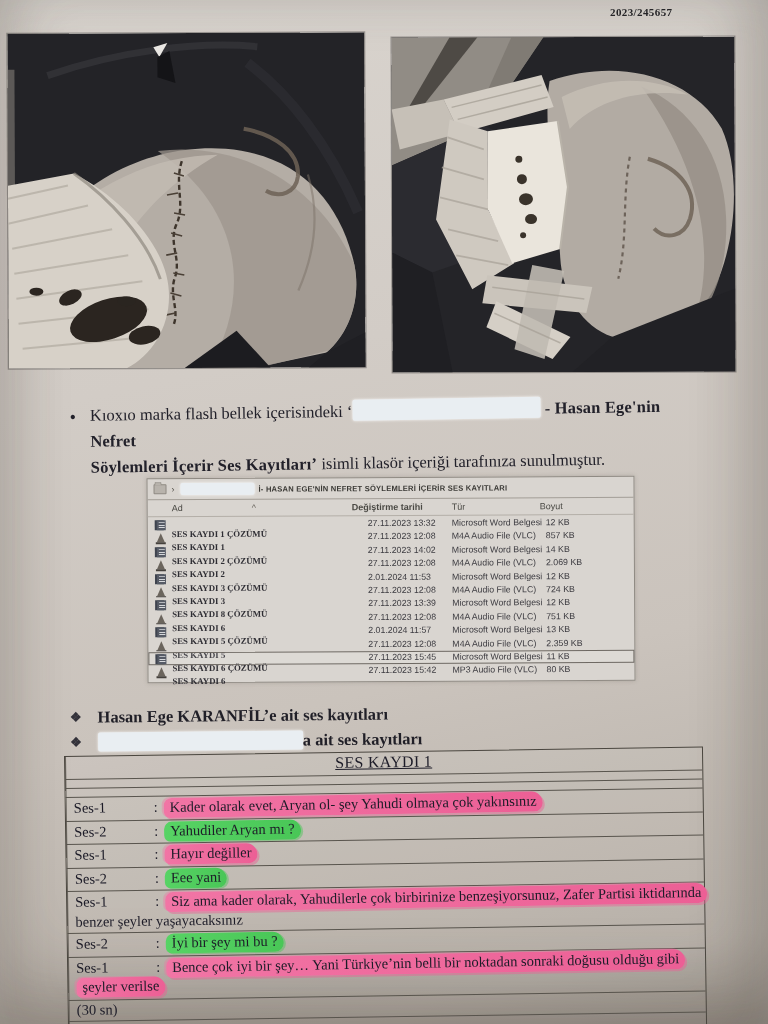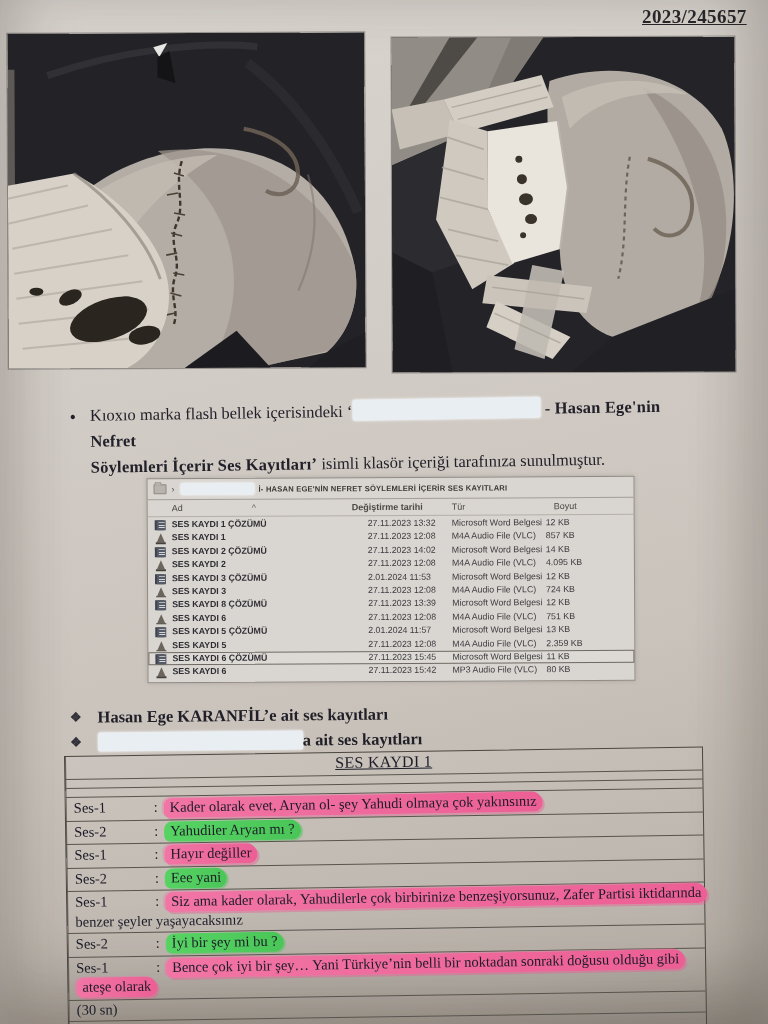--- a/index.html
+++ b/index.html
@@ -12,22 +12,22 @@
     position:relative;width:768px;height:1024px;
     background:linear-gradient(168deg,#d9d4ce 0%,#d2ccc6 35%,#cac3bc 65%,#b7b0a8 92%,#a59e96 100%);
     box-shadow: inset 0 -45px 70px rgba(60,50,40,.22),
                 inset -28px 0 55px rgba(60,50,40,.14),
                 inset 24px 0 45px rgba(80,70,60,.10),
                 inset 0 18px 30px rgba(255,255,255,.18);
   }
 
   
   .docnum{
-    position:absolute;left:642px;top:6px;
-    font-size:19px;font-weight:bold;color:#262528;letter-spacing:.4px;text-decoration:underline;
+    position:absolute;left:610px;top:6px;
+    font-size:11px;font-weight:bold;color:#262528;letter-spacing:.4px;
   }
 
   
   .photo{position:absolute;box-shadow:0 0 0 1px rgba(40,38,36,.35);}
   .photoL{left:8px;top:33px;width:357px;height:335px;transform:rotate(-.25deg);}
   .photoR{left:392px;top:37px;width:343px;height:335px;transform:rotate(-.2deg);}
   .photo svg{display:block;width:100%;height:100%;}
 
   
   .intro{
@@ -59,25 +59,25 @@
   .folder{width:11px;height:8px;background:#b8b3ac;border:1px solid #8f8a83;border-radius:1px;position:relative;margin-right:5px;}
   .folder::before{content:"";position:absolute;left:0;top:-3px;width:5px;height:2px;background:#b8b3ac;border:1px solid #8f8a83;border-bottom:none;border-radius:1px 1px 0 0;}
   .chev{font-size:9px;color:#55524d;margin-right:6px;}
   .bc-text{font-size:7.6px;font-weight:bold;letter-spacing:.2px;color:#3a3935;margin-left:4px;white-space:nowrap;}
   .fhead{position:relative;height:16px;border-bottom:1px solid #b4afa8;font-size:9px;color:#4a4944;}
   .fhead span{position:absolute;top:3px;}
   .h-ad{left:24px;}
   .h-caret{left:104px;top:-3px;font-size:9px;color:#6a665f;}
   .h-date{left:204px;font-weight:bold;}
   .h-type{left:304px;}
-  .h-size{left:406px;}
+  .h-size{left:392px;}
   .frows{padding:1px 0 3px 0;}
   .frow{position:relative;height:13.4px;font-size:8.8px;font-weight:bold;color:#2f2e34;}
   .frow .fic{position:absolute;left:9px;top:2px;}
-  .frow .fname{position:absolute;left:24px;top:1px;white-space:nowrap;}
+  .frow .fname{position:absolute;left:24px;top:11px;white-space:nowrap;font-family:Liberation Serif, serif;}
   .frow .fdate{position:absolute;left:220px;top:1px;font-weight:normal;color:#3c3b40;}
   .frow .ftype{position:absolute;left:304px;top:1px;font-weight:normal;color:#3c3b40;}
   .frow .fsize{position:absolute;left:398px;top:1px;width:68px;font-weight:normal;color:#3c3b40;}
   .frow.sel{outline:1px solid #6e6963;outline-offset:-1px;background:rgba(255,255,255,.12);}
   .ic-word{width:9px;height:10px;background:#565b66;position:relative;box-shadow:-2px 0 0 #3e434e;}
   .ic-word::after{content:"";position:absolute;left:2px;right:1px;top:2px;height:6px;
     background:repeating-linear-gradient(#d5d7da 0 1px,transparent 1px 2.6px);}
   .ic-audio{width:0;height:0;border-left:4.5px solid transparent;border-right:4.5px solid transparent;border-bottom:9px solid #6b655d;position:relative;}
   .ic-audio::after{content:"";position:absolute;left:-5px;top:9px;width:10px;height:1.5px;background:#45413c;}
 
@@ -235,21 +235,21 @@
           <span class="fname">SES KAYDI 2 ÇÖZÜMÜ</span>
           <span class="fdate">27.11.2023 14:02</span>
           <span class="ftype">Microsoft Word Belgesi</span>
           <span class="fsize">14 KB</span>
         </div>
       <div class="frow">
           <span class="fic ic-audio"></span>
           <span class="fname">SES KAYDI 2</span>
           <span class="fdate">27.11.2023 12:08</span>
           <span class="ftype">M4A Audio File (VLC)</span>
-          <span class="fsize">4.095 KB</span>
+          <span class="fsize">2.069 KB</span>
         </div>
       <div class="frow">
           <span class="fic ic-word"></span>
           <span class="fname">SES KAYDI 3 ÇÖZÜMÜ</span>
           <span class="fdate">2.01.2024 11:53</span>
           <span class="ftype">Microsoft Word Belgesi</span>
           <span class="fsize">12 KB</span>
         </div>
       <div class="frow">
           <span class="fic ic-audio"></span>
@@ -333,20 +333,20 @@
     </div>
     <div class="trow">
       <div class="l1"><span class="spk">Ses-1</span><span class="colon">:</span><span class="hl pink">Siz ama kader olarak, Yahudilerle çok birbirinize benzeşiyorsunuz, Zafer Partisi iktidarında</span></div>
       <div class="l2"><span>benzer şeyler yaşayacaksınız</span></div>
     </div>
     <div class="trow">
       <div class="l1"><span class="spk">Ses-2</span><span class="colon">:</span><span class="hl green">İyi bir şey mi bu ?</span></div>
     </div>
     <div class="trow">
       <div class="l1"><span class="spk">Ses-1</span><span class="colon">:</span><span class="hl pink">Bence çok iyi bir şey… Yani Türkiye’nin belli bir noktadan sonraki doğusu olduğu gibi</span></div>
-      <div class="l2"><span class="hl pink">ateşe olarak</span></div>
+      <div class="l2"><span class="hl pink">şeyler verilse</span></div>
     </div>
 
     <div class="tfoot"><span>(30 sn)</span></div>
     <div class="ttrail"></div>
   </div>
 
 </div>
 
 </body></html>

